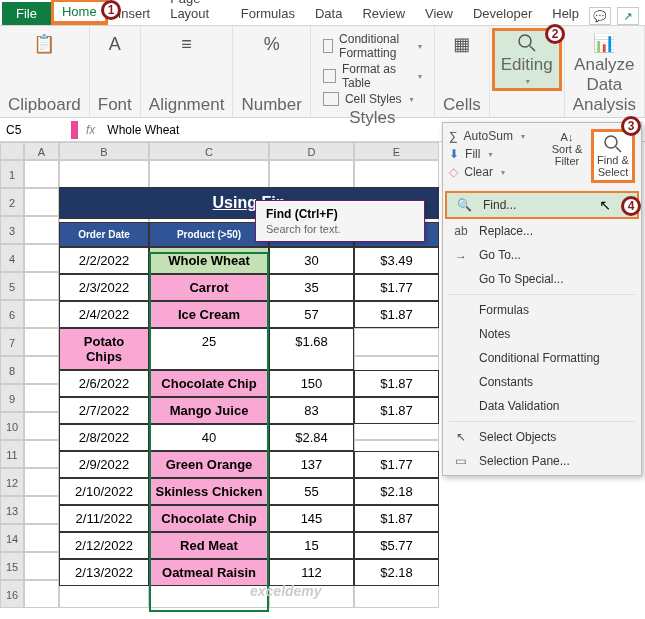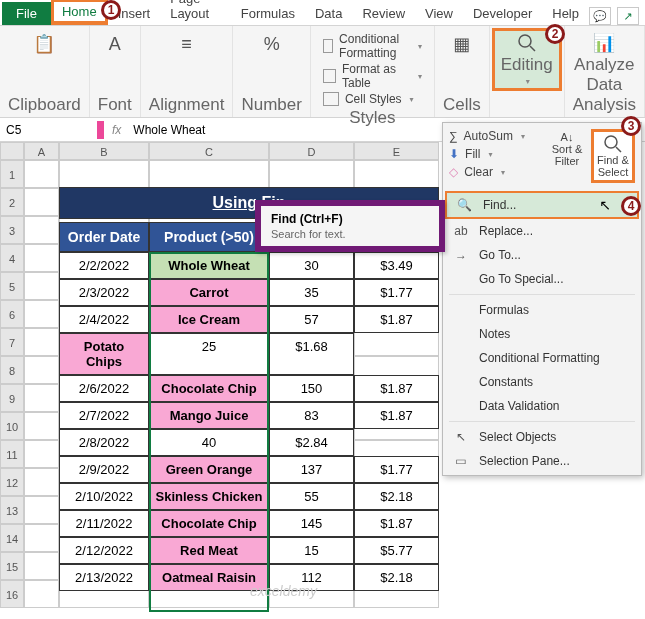--- a/index.html
+++ b/index.html
@@ -24,64 +24,64 @@
 .style-item { display: flex; align-items: center; gap: 6px; font-size: 12px; color: #444; }
 .style-icon { width: 16px; height: 14px; border: 1px solid #999; display: inline-block; }
 
 .editing-box { border: 3px solid #ed7d31; background: #d6e9d8; padding: 2px 6px; display: flex; flex-direction: column; align-items: center; gap: 2px; }
 
 
 .ann { position: absolute; width: 20px; height: 20px; border: 3px solid #8b1a1a; border-radius: 50%; background: #fff; color: #8b1a1a; font-weight: bold; display: flex; align-items: center; justify-content: center; font-size: 12px; z-index: 100; }
 
 
 .formula-row { display: flex; align-items: center; height: 24px; border-bottom: 1px solid #d4d4d4; }
-.name-box { width: 104px; border-right: 7px solid #ec4899; padding: 2px 6px; font-size: 12px; }
+.name-box { width: 78px; border-right: 7px solid #ec4899; padding: 2px 6px; font-size: 12px; }
 .fx { padding: 0 8px; color: #888; font-style: italic; }
 .formula-input { flex: 0 0 160px; padding: 2px 4px; font-size: 12px; }
 
 
 .grid { position: relative; }
 .col-headers { display: grid; grid-template-columns: 24px 35px 90px 120px 85px 85px; }
 .col-headers div { background: #e6e6e6; border: 0.5px solid #ccc; text-align: center; font-size: 11px; color: #555; height: 18px; line-height: 18px; }
 .row { display: grid; grid-template-columns: 24px 35px 90px 120px 85px 85px; }
 .rownum { background: #e6e6e6; border: 0.5px solid #ccc; text-align: center; font-size: 11px; color: #555; height: 28px; line-height: 28px; }
 .cell { border: 0.5px solid #ccc; height: 28px; }
 
 
 .data-table { position: absolute; top: 80px; left: 59px; width: 380px; }
 .title-bar { background: #203764; color: #fff; text-align: center; font-weight: bold; font-size: 16px; padding: 6px; text-decoration: underline; border: 1px solid #333; }
 .header-row { display: grid; grid-template-columns: 90px 120px 85px 85px; }
-.header-row div { background: #305496; color: #fff; font-weight: bold; text-align: center; padding: 6px 2px; font-size: 14px; border: 1px solid #333; }
+.header-row div { background: #305496; color: #fff; font-weight: bold; text-align: center; padding: 6px 2px; font-size: 10px; border: 1px solid #333; }
 .data-row { display: grid; grid-template-columns: 90px 120px 85px 85px; }
 .data-row div { border: 1px solid #333; padding: 5px 4px; text-align: center; font-size: 13px; background: #fff; }
 .data-row div.prod { font-weight: bold; background: #f9a8d4; }
 .data-row div.prod.sel { background: #c5e0b4; }
 .selbox { position: absolute; border: 2px solid #107c41; pointer-events: none; }
 
 
-.tooltip { position: absolute; top: 200px; left: 255px; background: #f5f5f5; border: 6px solid #701a75; padding: 6px 10px; width: 190px; box-shadow: 2px 2px 4px rgba(0,0,0,0.2); z-index: 50; }
+.tooltip { position: absolute; top: 200px; left: 255px; background: #f5f5f5; border: 1px solid #701a75; padding: 6px 10px; width: 170px; box-shadow: 2px 2px 4px rgba(0,0,0,0.2); z-index: 50; }
 .tooltip .tt-title { font-weight: bold; font-size: 12px; margin-bottom: 2px; }
 .tooltip .tt-body { font-size: 11px; color: #666; }
 
 
 .panel { position: absolute; top: 122px; right: 3px; width: 200px; background: #f3f3f3; border: 1px solid #bbb; box-shadow: 2px 2px 6px rgba(0,0,0,0.25); z-index: 40; }
 .panel-top { display: flex; padding: 6px; gap: 4px; align-items: flex-start; }
 .pt-col { display: flex; flex-direction: column; gap: 4px; font-size: 12px; color: #444; }
 .pt-item { display: flex; align-items: center; gap: 6px; }
 .pt-right { margin-left: auto; display: flex; gap: 2px; }
 .pt-btn { width: 44px; display: flex; flex-direction: column; align-items: center; font-size: 11px; color: #444; padding: 2px; }
 .findsel-box { border: 3px solid #ed7d31; background: #fff; }
 .menu { padding: 2px 0; }
 .menu-item { display: flex; align-items: center; gap: 10px; padding: 5px 10px; font-size: 12px; color: #333; position: relative; }
 .menu-item.hl { background: #d6e9d8; border: 2px solid #ed7d31; margin: 0 2px; }
 .menu-sep { height: 1px; background: #ddd; margin: 3px 6px; }
 .mi-icon { width: 16px; text-align: center; color: #555; }
 .cursor { position: absolute; right: 26px; font-size: 14px; color: #000; }
 
-.watermark { position: absolute; bottom: 20px; left: 250px; color: #ccc; font-size: 14px; font-style: italic; z-index: 1; }
+.watermark { position: absolute; bottom: 20px; left: 250px; color: #ccc; font-size: 14px; font-style: italic; z-index: 1; font-weight: bold; }
 
 svg.mag { width: 20px; height: 20px; }
 svg.mag circle { fill: none; stroke: #555; stroke-width: 1.5; }
 svg.mag line { stroke: #555; stroke-width: 1.5; }
 </style>
 </head>
 <body>
 
 <div class="ribbon-tabs">
   <div class="file-tab">File</div>

